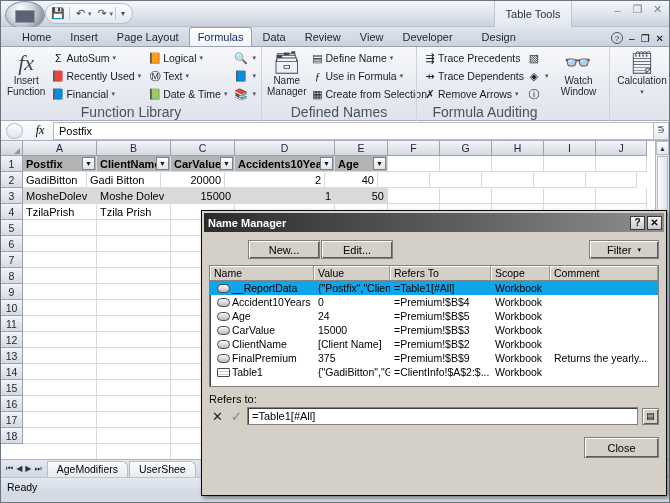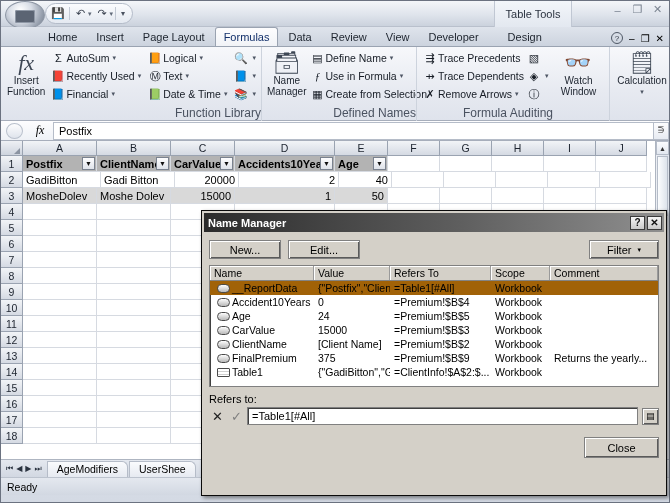--- a/index.html
+++ b/index.html
@@ -59,21 +59,21 @@
     border-left:1px solid #c0c7d3; border-right:1px solid #c0c7d3;
   }
   .winbtns { position:absolute; right:4px; top:2px; display:flex; gap:5px; align-items:center;}
   .winbtns span { font-size:11px; color:#7b8491; width:15px; text-align:center; }
 
   
   .tabrow {
     position:relative; height:20px;
     background:linear-gradient(#dfe4ec,#ccd3de);
     border-bottom:1px solid #9aa3b1;
-    display:flex; align-items:flex-end; padding-left:38px;
+    display:flex; align-items:flex-end; padding-left:12px;
   }
   .tab {
     height:19px; padding:0 8px; margin-right:1px;
     display:flex; align-items:center; font-size:11px; color:#1d242e;
     border:1px solid transparent; border-bottom:none;
     border-radius:3px 3px 0 0;
   }
   .tab.active {
     background:linear-gradient(#fdfdfe,#f1f3f7);
     border-color:#9aa3b1; color:#13306b;
@@ -91,22 +91,22 @@
   
   .ribbon {
     position:relative; height:74px;
     background:linear-gradient(#f7f8fb,#e7eaf1 60%,#dfe3ec);
     border-bottom:1px solid #a7aebb;
     display:flex;
   }
   .group { position:relative; height:74px; padding:2px 5px 0 5px; }
   .group + .group { border-left:1px solid #cdd3dd; }
   .group .glabel {
-    position:absolute; bottom:1px; left:0; right:0; text-align:right;
-    font-size:12px; color:#4a5260;
+    position:absolute; bottom:1px; left:0; right:0; text-align:center;
+    font-size:14px; color:#4a5260;
   }
   .bigbtn {
     display:flex; flex-direction:column; align-items:center; justify-content:flex-start;
     width:48px; padding-top:2px; font-size:10px; color:#1c232e; line-height:11px; text-align:center;
   }
   .bigicon { font-size:22px; line-height:24px; color:#3d4654; }
   .smallrow { display:flex; align-items:center; height:18px; font-size:10.5px; color:#161c25; white-space:nowrap;}
   .smallrow .si { width:16px; height:15px; display:flex; align-items:center; justify-content:center;
       font-size:11px; color:#4c5costs; }
   .caret { font-size:7px; color:#4d5563; margin-left:3px; }
@@ -199,21 +199,21 @@
   }
   .dlg-title .spacer { flex:1; }
   .dlg-btn {
     width:15px; height:14px; margin-right:2px;
     background:linear-gradient(#f5f5f5,#c9c9c9);
     border:1px solid #3a3a3a;
     display:flex; align-items:center; justify-content:center;
     font-size:10px; color:#111; font-weight:bold;
   }
   .dlg-body { padding:6px 7px 0 7px; }
-  .btnrow { display:flex; align-items:flex-end; gap:7px; }
+  .btnrow { display:flex; align-items:flex-end; gap:1px;margin-left:39px; }
   .pbtn {
     height:19px; min-width:72px; padding:0 10px;
     background:#d4d0c8; border:1px solid #808080;
     box-shadow: inset 1px 1px 0 #fff, inset -1px -1px 0 #5a5a5a;
     display:flex; align-items:center; justify-content:center;
     font-size:11px; color:#000;
   }
   .filterbtn { margin-left:auto; min-width:70px; justify-content:center; gap:6px; }
 
   .listbox {
@@ -222,21 +222,21 @@
     overflow:hidden; position:relative;
   }
   .lb-head { display:flex; height:15px; background:#d4d0c8; border-bottom:1px solid #848484; }
   .lb-head div {
     font-size:10.5px; color:#000; display:flex; align-items:center; padding-left:4px;
     border-right:1px solid #9a9a9a;
     box-shadow: inset 1px 1px 0 #fff;
     background:#d4d0c8;
   }
   .lb-row { display:flex; height:14px; align-items:center; font-size:10.5px; }
-  .lb-row.sel { background:#a16207; }
+  .lb-row.sel { background:#0ea5e9; }
   .lb-row div { padding-left:4px; overflow:hidden; white-space:nowrap; }
   .nameicon {
     width:13px; height:9px; margin-left:3px; margin-right:2px; flex:none;
     border:1px solid #4a4a4a; border-radius:5px;
     background:linear-gradient(#fdfdfd,#b9b9b9);
   }
   .nameicon.table { border-radius:1px; background:
      repeating-linear-gradient(#fff 0 2px,#cfcfcf 2px 3px); }
   .c-name { width:104px; display:flex; align-items:center; }
   .c-val  { width:76px; }
@@ -512,21 +512,21 @@
             <span class="fdrop">▼</span>
           </div>
           <div class="cell" style="width:52px"></div>
           <div class="cell" style="width:52px"></div>
           <div class="cell" style="width:52px"></div>
           <div class="cell" style="width:52px"></div>
           <div class="cell" style="width:51px"></div>
         </div>
 
         <div class="row">
-          <div class="cell" style="width:78px">GadiBitton</div>
+          <div class="cell" style="width:64px">GadiBitton</div>
           <div class="cell" style="width:74px">Gadi Bitton</div>
           <div class="cell num" style="width:64px">20000</div>
           <div class="cell num" style="width:100px">2</div>
           <div class="cell num" style="width:53px">40</div>
           <div class="cell" style="width:52px"></div>
           <div class="cell" style="width:52px"></div>
           <div class="cell" style="width:52px"></div>
           <div class="cell" style="width:52px"></div>
           <div class="cell" style="width:51px"></div>
         </div>
@@ -537,20 +537,32 @@
           <div class="cell bandcell num" style="width:64px">15000</div>
           <div class="cell bandcell num" style="width:100px">1</div>
           <div class="cell bandcell num" style="width:53px">50</div>
           <div class="cell" style="width:52px"></div>
           <div class="cell" style="width:52px"></div>
           <div class="cell" style="width:52px"></div>
           <div class="cell" style="width:52px"></div>
           <div class="cell" style="width:51px"></div>
         </div>
 
+        <div class="row">
+          <div class="cell" style="width:74px">TzilaPrish</div>
+          <div class="cell" style="width:74px">Tzila Prish</div>
+          <div class="cell num" style="width:64px"></div>
+          <div class="cell num" style="width:100px"></div>
+          <div class="cell num" style="width:53px"></div>
+          <div class="cell" style="width:52px"></div>
+          <div class="cell" style="width:52px"></div>
+          <div class="cell" style="width:52px"></div>
+          <div class="cell" style="width:52px"></div>
+          <div class="cell" style="width:51px"></div>
+        </div>
 
         <div class="row">
             <div class="cell" style="width:74px"></div>
             <div class="cell" style="width:74px"></div>
             <div class="cell" style="width:64px"></div>
             <div class="cell" style="width:100px"></div>
             <div class="cell" style="width:53px"></div>
             <div class="cell" style="width:52px"></div>
             <div class="cell" style="width:52px"></div>
             <div class="cell" style="width:52px"></div>

